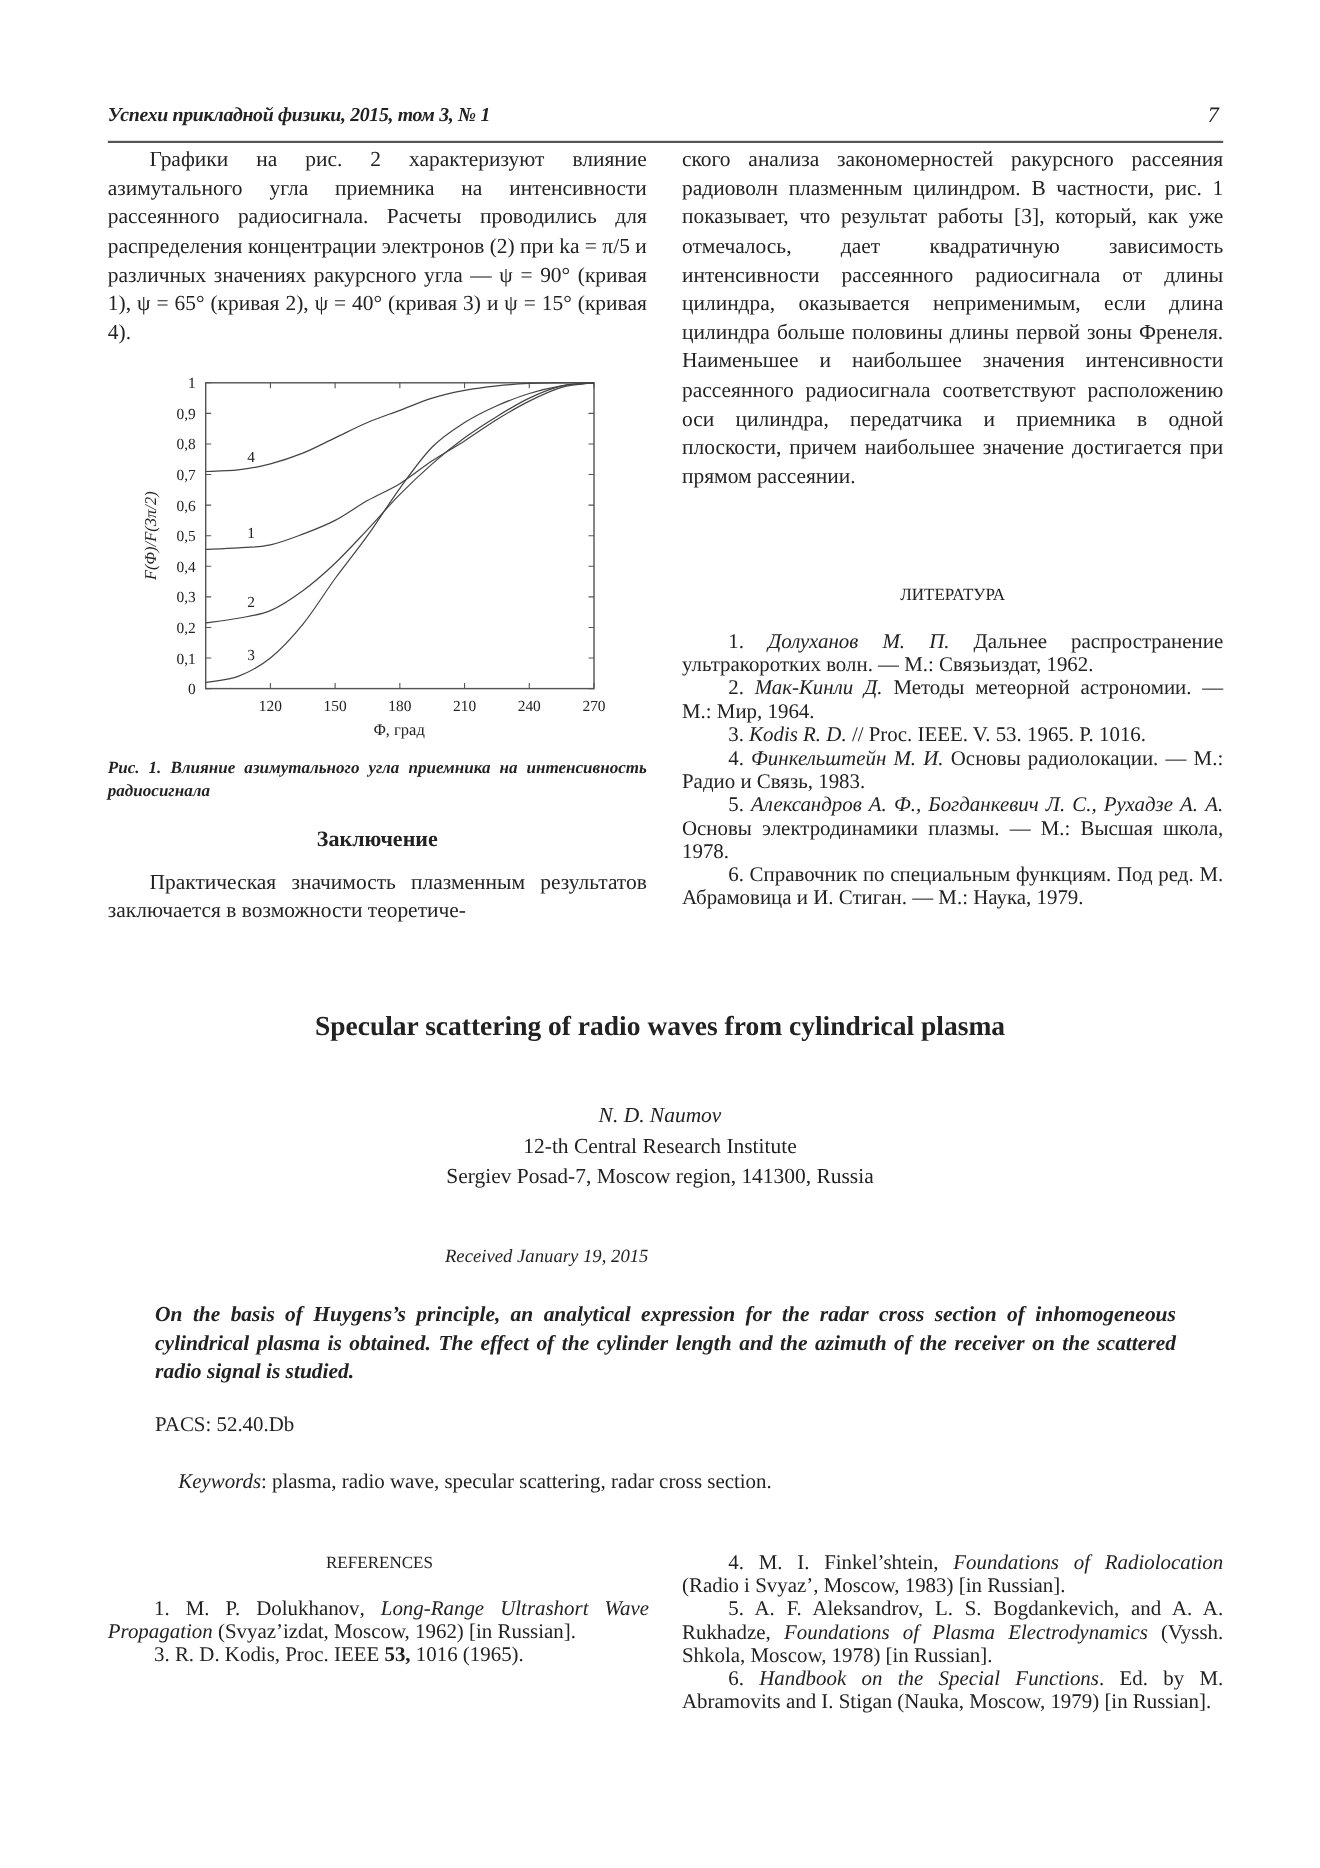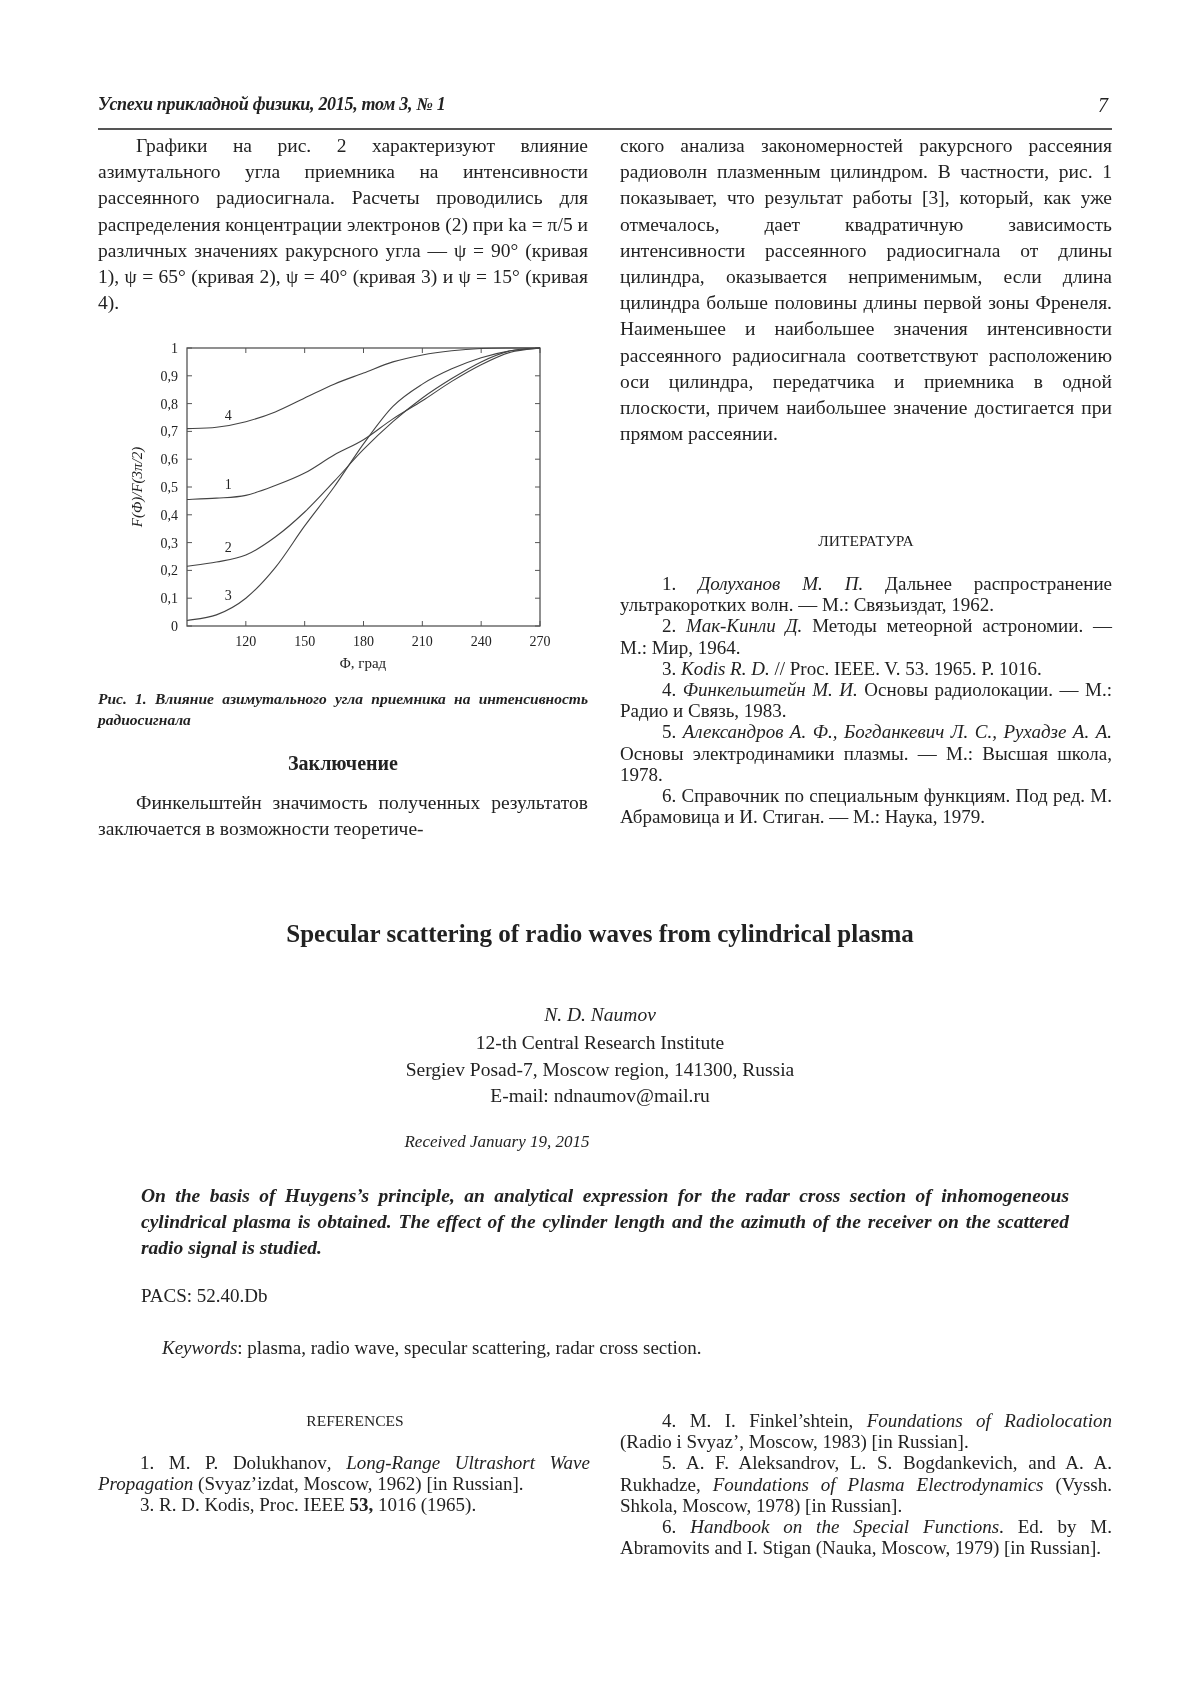--- a/index.html
+++ b/index.html
@@ -21,21 +21,21 @@
   .refs p { margin:0; text-indent:42px; }
   .ru-refs { left:620px; top:573px; width:492px; }
   .title { position:absolute; left:0; width:1200px; top:920px; text-align:center; font-weight:bold; font-size:25px; }
   .author { position:absolute; left:0; width:1200px; top:978px; text-align:center; font-style:italic; font-size:19.5px;margin-top:26px; }
   .affil { position:absolute; left:0; width:1200px; top:1030px; text-align:center; font-size:19.5px; line-height:26.5px; }
   .received { position:absolute; left:0; width:994px; top:1132px; text-align:center; font-style:italic; font-size:17px; }
   .abstract { position:absolute; left:141px; top:1183px; width:928px; font-style:italic; font-weight:bold; font-size:19.5px; line-height:26px; text-align:justify; }
   .pacs { position:absolute; left:141px; top:1285px; font-size:19px; }
   .kw { position:absolute; left:141px; top:1337px; font-size:19px;margin-left:21px; }
   .kw i { font-style:italic; }
-  .en-head { position:absolute; left:110px; top:1412px; width:490px; text-align:center; font-size:15.5px; }
+  .en-head { position:absolute; left:100px; top:1412px; width:490px; text-align:center; font-size:15.5px; }
   .en-refs-l { left:98px; top:1452px; width:492px; }
   .en-refs-r { left:620px; top:1410px; width:492px; }
   i { font-style:italic; }
 </style>
 </head>
 <body>
 
 <div class="hdr">
   <span class="jt">Успехи прикладной физики, 2015, том 3, № 1</span>
   <span class="pg">7</span>
@@ -120,21 +120,21 @@
       <text x="228.18333333333334" y="551.77">2</text>
       <text x="228.18333333333334" y="600.42">3</text>
     </g>
   <text id="xlabel" x="363" y="668" text-anchor="middle" font-family="Liberation Serif, serif" font-size="15" fill="#222">Φ, град</text>
   <text id="ylabel" x="0" y="0" text-anchor="middle" font-family="Liberation Serif, serif" font-size="15" font-style="italic" fill="#222" transform="translate(142,487) rotate(-90)">F(Φ)/F(3π/2)</text>
 </svg>
 
 <div class="caption">Рис. 1. Влияние азимутального угла приемника на интенсивность радиосигнала</div>
 <div class="sechead">Заключение</div>
 <div class="conc">
-  <p>Финкельштейн значимость полученных результатов заключается в возможности теоретиче-</p>
+  <p>Практическая значимость плазменным результатов заключается в возможности теоретиче-</p>
 </div>
 
 <div class="col right" style="top:133px;">
   <p style="text-indent:0">ского анализа закономерностей ракурсного рассеяния радиоволн плазменным цилиндром. В частности, рис. 1 показывает, что результат работы [3], который, как уже отмечалось, дает квадратичную зависимость интенсивности рассеянного радиосигнала от длины цилиндра, оказывается неприменимым, если длина цилиндра больше половины длины первой зоны Френеля. Наименьшее и наибольшее значения интенсивности рассеянного радиосигнала соответствуют расположению оси цилиндра, передатчика и приемника в одной плоскости, причем наибольшее значение достигается при прямом рассеянии.</p>
 </div>
 
 <div class="lit-head">ЛИТЕРАТУРА</div>
 <div class="refs ru-refs" id="ru-refs">
     <p>1. <i>Долуханов М. П.</i> Дальнее распространение ультракоротких волн. — М.: Связьиздат, 1962.</p>
     <p>2. <i>Мак-Кинли Д.</i> Методы метеорной астрономии. — М.: Мир, 1964.</p>
@@ -142,21 +142,20 @@
     <p>4. <i>Финкельштейн М. И.</i> Основы радиолокации. — М.: Радио и Связь, 1983.</p>
     <p>5. <i>Александров А. Ф., Богданкевич Л. С., Рухадзе А. А.</i> Основы электродинамики плазмы. — М.: Высшая школа, 1978.</p>
     <p>6. Справочник по специальным функциям. Под ред. М. Абрамовица и И. Стиган. — М.: Наука, 1979.</p>
   </div>
 
 <div class="title">Specular scattering of radio waves from cylindrical plasma</div>
 <div class="author">N. D. Naumov</div>
 <div class="affil">
   <div>12-th Central Research Institute</div>
   <div>Sergiev Posad-7, Moscow region, 141300, Russia</div>
-  <div>E-mail: ndnaumov@mail.ru</div>
 </div>
 <div class="received">Received January 19, 2015</div>
 <div class="abstract">On the basis of Huygens’s principle, an analytical expression for the radar cross section of inhomogeneous cylindrical plasma is obtained. The effect of the cylinder length and the azimuth of the receiver on the scattered radio signal is studied.</div>
 <div class="pacs">PACS: 52.40.Db</div>
 <div class="kw"><i>Keywords</i><span>: plasma, radio wave, specular scattering, radar cross section.</span></div>
 
 <div class="en-head">REFERENCES</div>
 <div class="refs en-refs-l" id="en-refs-l">
     <p>1. M. P. Dolukhanov<i>, Long-Range Ultrashort Wave Propagation</i> (Svyaz’izdat, Moscow, 1962) [in Russian].</p>
     <p>3. R. D. Kodis, Proc. IEEE <b>53,</b> 1016 (1965).</p>

